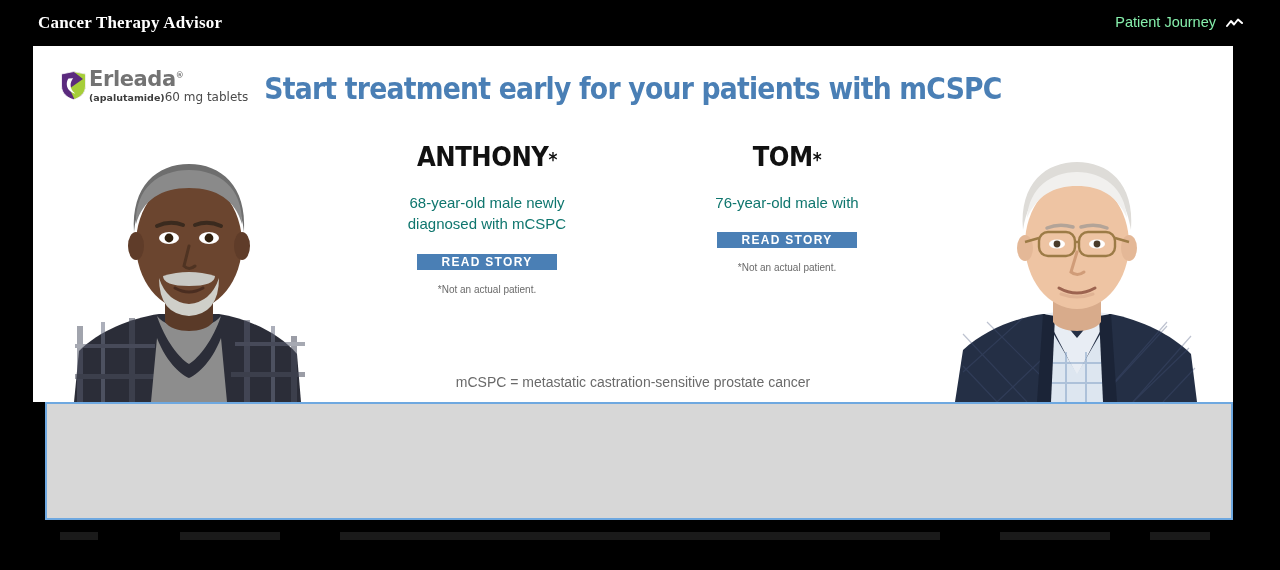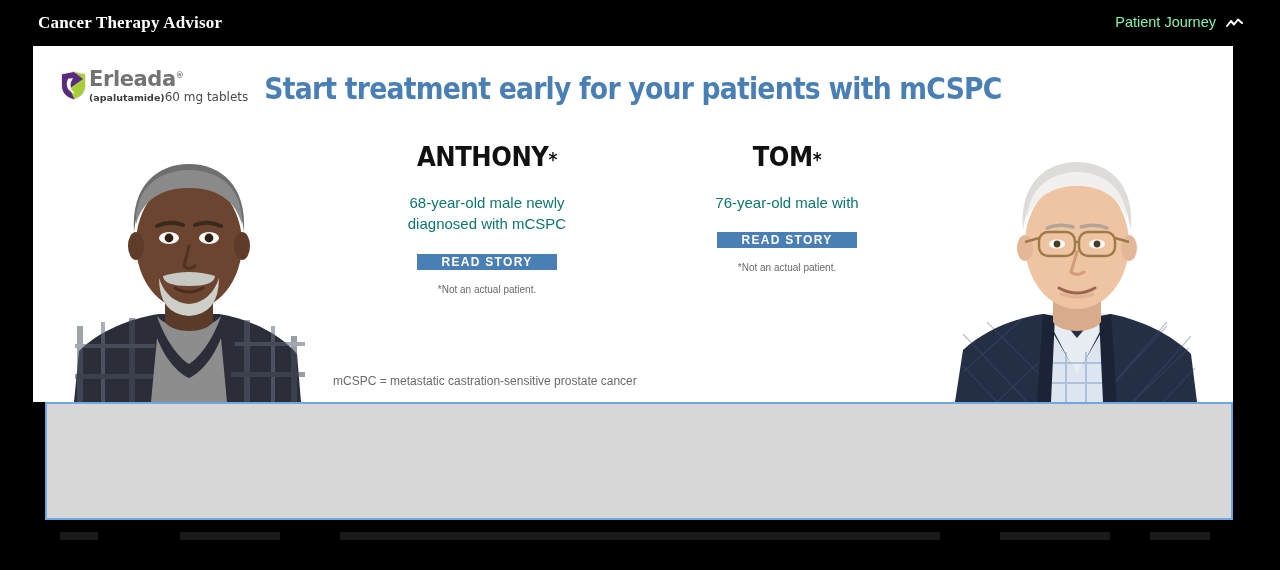--- a/index.html
+++ b/index.html
@@ -93,21 +93,21 @@
     background:#4a7fb5; color:#fff; border:none;
     padding:1px 24px;
     font-size:12px; font-weight:bold; letter-spacing:1.3px;
     cursor:pointer; font-family:"Liberation Sans", sans-serif;
   }
   .pnote {
     margin-top:14px; font-size:10px; color:#6a6a6a;
   }
   .footnote {
     position:absolute; left:300px; top:328px; width:600px;
-    text-align:left; font-size:12px; color:#6a6a6a;
+    text-align:center; font-size:14px; color:#6a6a6a;
   }
 
   
   .gray-box {
     position:absolute; left:45px; top:402px;
     width:1188px; height:118px;
     background:#d7d7d7;
     border:2px solid #6ea8e0;
   }
 

